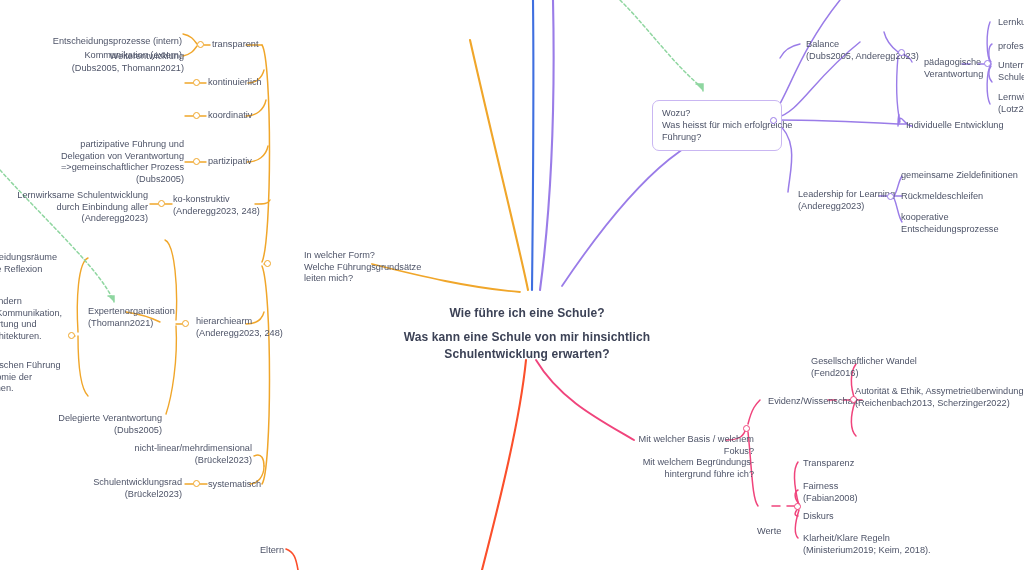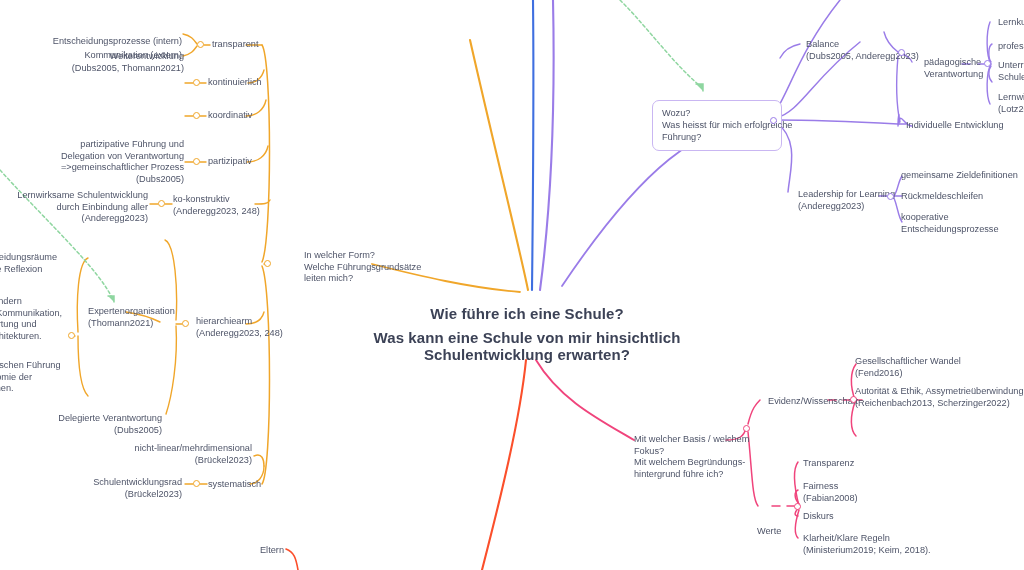--- a/index.html
+++ b/index.html
@@ -5,21 +5,21 @@
   html,body{margin:0;padding:0;background:#ffffff;}
   body{width:1024px;height:570px;overflow:hidden;position:relative;
        font-family:"Liberation Sans","DejaVu Sans",sans-serif;
        color:#4a4f63;-webkit-font-smoothing:antialiased;}
   #canvas{position:absolute;left:0;top:0;width:1024px;height:570px;}
   svg.edges{position:absolute;left:0;top:0;width:1024px;height:570px;pointer-events:none;}
   .node{position:absolute;font-size:9.2px;line-height:11.6px;color:#4e5468;white-space:pre;}
   .node.r{text-align:right;}
   .node.l{text-align:left;}
   .central{position:absolute;text-align:center;font-weight:bold;color:#3c4256;
-           font-size:15px;line-height:17px;letter-spacing:.1px;}
+           font-size:12px;line-height:17px;letter-spacing:.1px;}
   .boxed{position:absolute;border:1px solid #c9b6f2;border-radius:7px;
          background:#ffffff;padding:7px 9px;font-size:9.2px;line-height:11.8px;
          color:#4e5468;white-space:pre;}
   .dot{position:absolute;width:7px;height:7px;border-radius:50%;
        background:#ffffff;box-sizing:border-box;}
   .dot.o{border:1.6px solid #f0a62a;}
   .dot.p{border:1.6px solid #9a7ce8;}
   .dot.k{border:1.6px solid #f0447c;}
 </style>
 </head>
@@ -219,29 +219,29 @@
 (Lotz20</div>
 
   <div class="node l" style="left:798px; top:189px; width:140px;">Leadership for Learning
 (Anderegg2023)</div>
   <div class="dot p" style="left:887px; top:193px;"></div>
   <div class="node l" style="left:901px; top:170px; width:140px;">gemeinsame Zieldefinitionen</div>
   <div class="node l" style="left:901px; top:191px; width:140px;">Rückmeldeschleifen</div>
   <div class="node l" style="left:901px; top:212px; width:140px;">kooperative
 Entscheidungsprozesse</div>
 
-  <div class="node l" style="left:634px; top:434px; width:120px;">Mit welcher Basis / welchem
+  <div class="node l" style="left:634px; top:434px; width:120px;text-align:right;">Mit welcher Basis / welchem
 Fokus?
 Mit welchem Begründungs-
 hintergrund führe ich?</div>
   <div class="dot k" style="left:743px; top:425px;"></div>
 
   <div class="node l" style="left:728px; top:396px; width:110px;padding-left:40px;">Evidenz/Wissenschaft</div>
   <div class="dot k" style="left:850px; top:396px;"></div>
-  <div class="node l" style="left:855px; top:356px; width:138px;">Gesellschaftlicher Wandel
+  <div class="node l" style="left:811px; top:356px; width:138px;">Gesellschaftlicher Wandel
 (Fend2016)</div>
   <div class="node l" style="left:855px; top:386px; width:180px;">Autorität &amp; Ethik, Assymetrieüberwindung
 (Reichenbach2013, Scherzinger2022)</div>
 
   <div class="node l" style="left:757px; top:502px; width:60px;margin-top:24px;">Werte</div>
   <div class="dot k" style="left:794px; top:503px;"></div>
   <div class="node l" style="left:803px; top:458px; width:160px;">Transparenz</div>
   <div class="node l" style="left:803px; top:481px; width:160px;">Fairness
 (Fabian2008)</div>
   <div class="node l" style="left:803px; top:511px; width:160px;">Diskurs</div>

